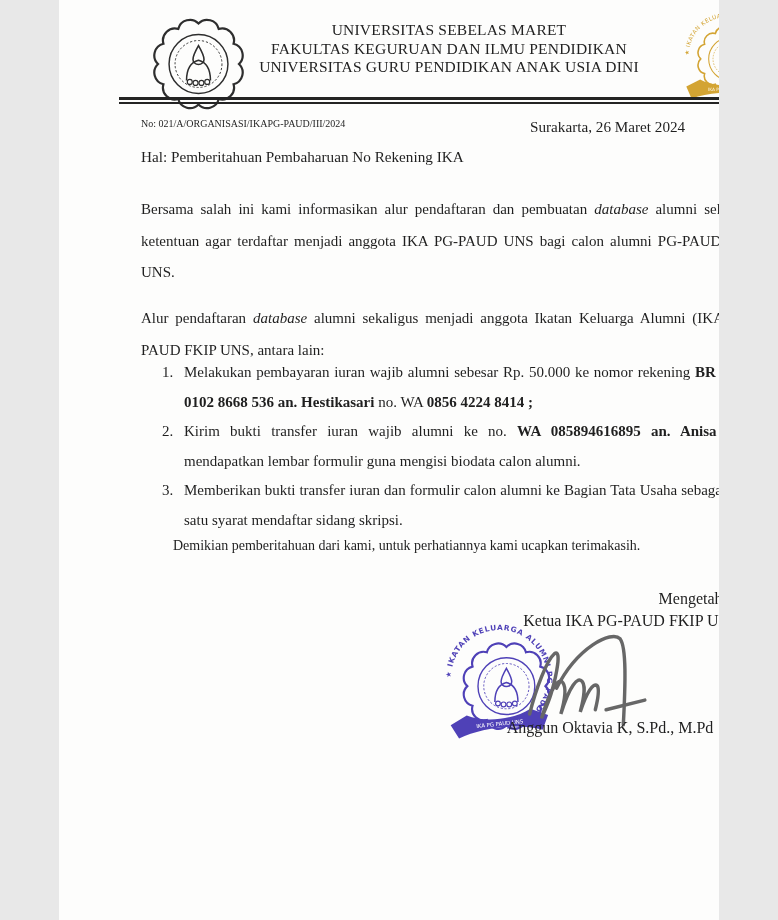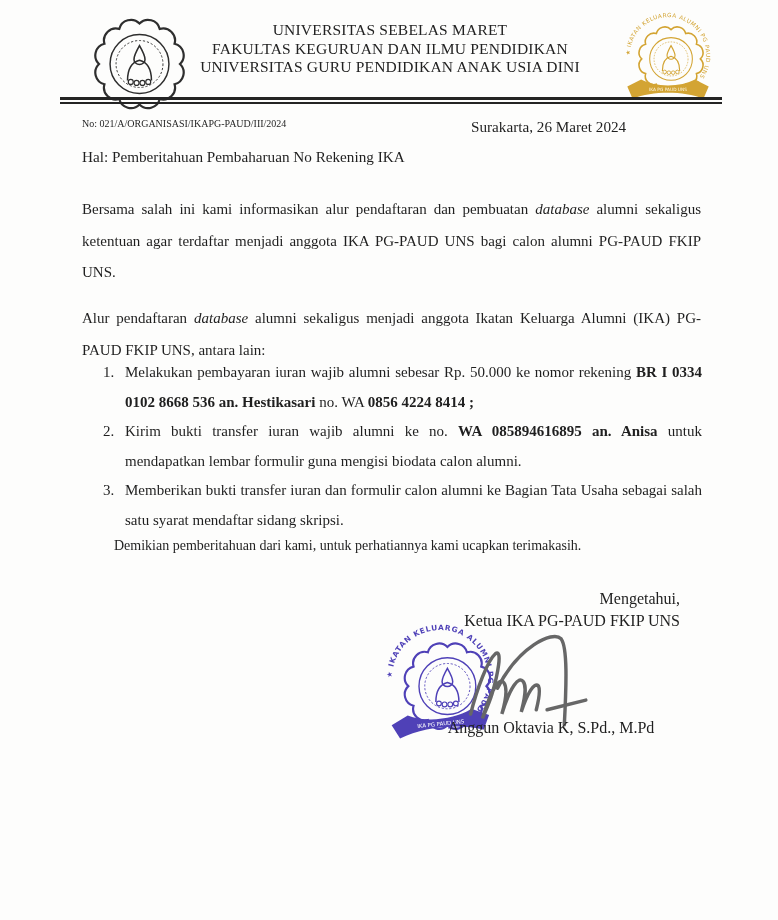--- a/index.html
+++ b/index.html
@@ -1,19 +1,19 @@
 <!DOCTYPE html>
 <html><head>
 <meta charset="utf-8">
 <style>
   * { margin:0; padding:0; box-sizing:border-box; }
   html,body { background:#e8e8e8; }
   .page {
     position:relative;
-    width:778px; height:920px;
+    width:660px; height:920px;
     background:#fdfdfc;
     font-family:"Liberation Serif", serif;
     color:#1f1f1f;
     overflow:hidden;
     margin:0 auto;
   }
   
   .lh-text {
     position:absolute; top:21px; left:150px; width:480px;
     text-align:center; font-size:15.5px; line-height:18.5px;

